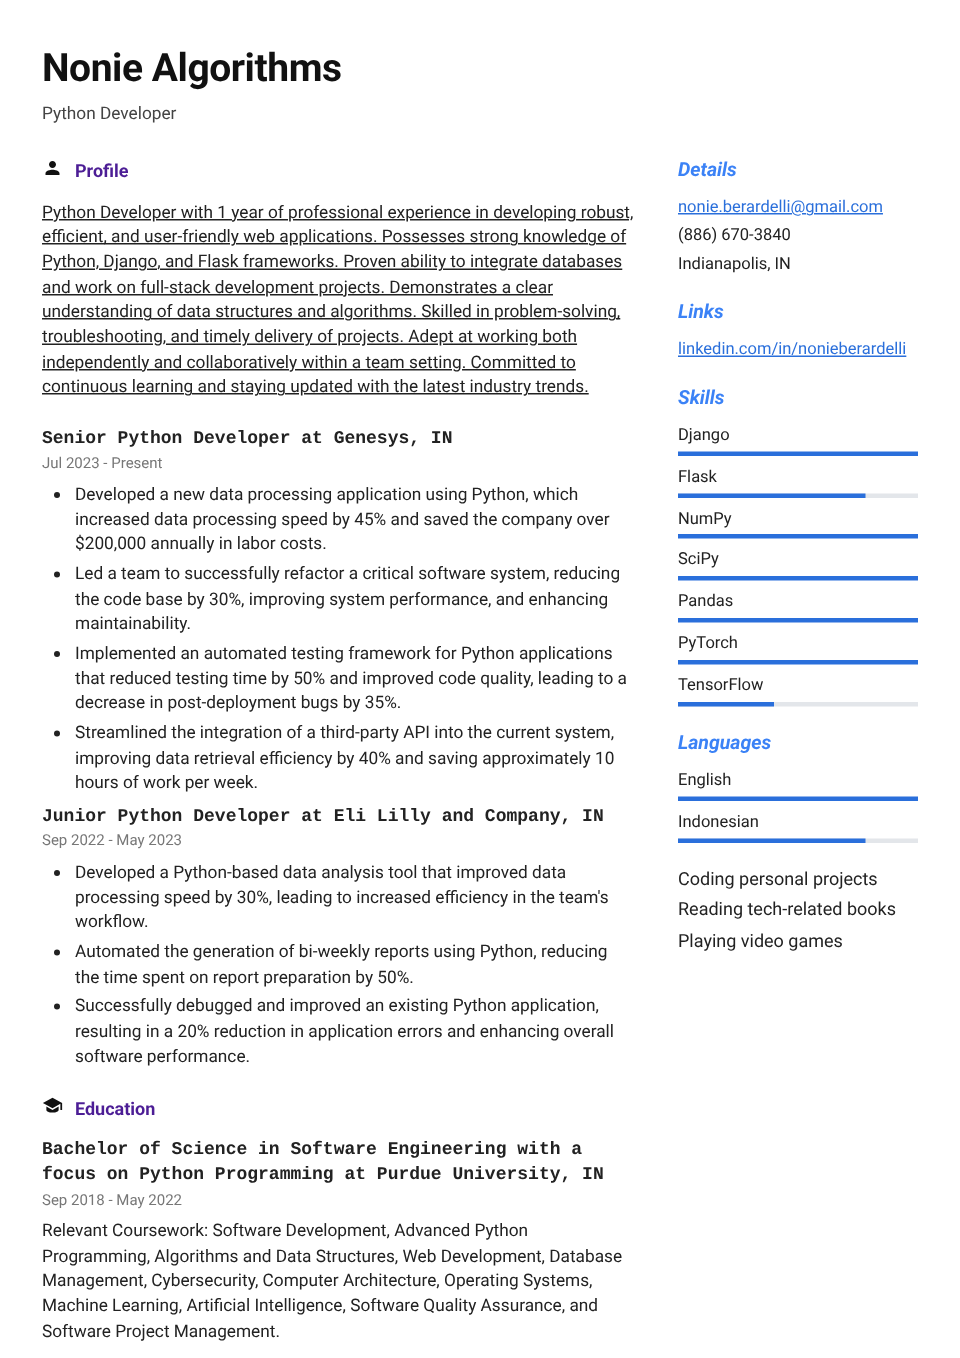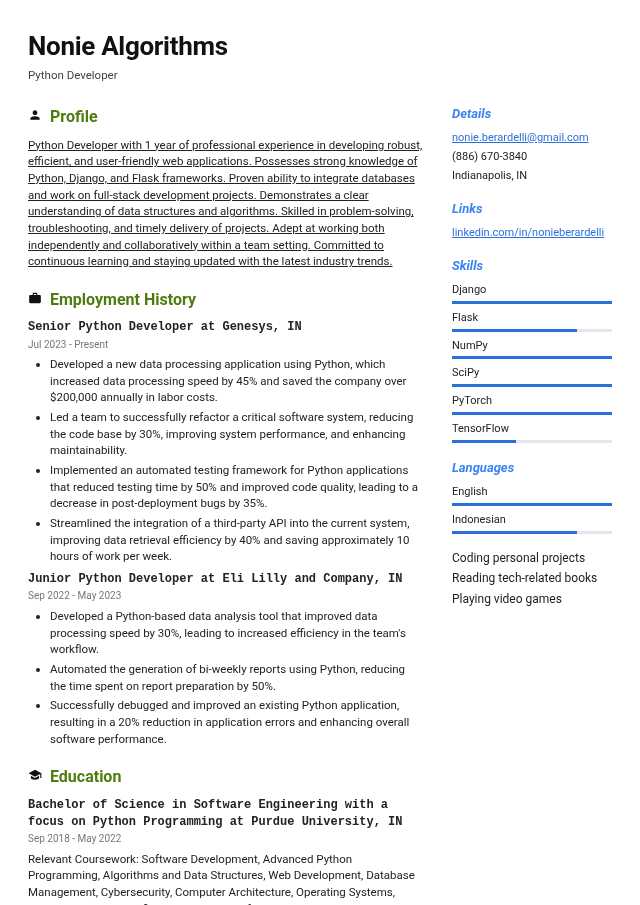--- a/index.html
+++ b/index.html
@@ -25,24 +25,24 @@
     margin-top: 1px;
   }
   .columns { display: flex; gap: 28px; }
   .main { flex: 1; }
   .side { width: 160px; }
   .sec { margin-bottom: 18px; }
   .sec-head {
     display: flex;
     align-items: center;
     gap: 8px;
-    font-size: 16px;
+    font-size: 12px;
     font-weight: 700;
     margin-bottom: 8px;
-    color: #4d7c0f;
+    color: #4c1d95;
   }
   .sec-head svg { width: 14px; height: 14px; fill: #111; }
   .side-head {
     font-size: 13px;
     font-weight: 700;
     margin-bottom: 6px;
     color: #3b82f6;
     font-style: italic;
   }
   .side-sec { margin-bottom: 16px; }
@@ -75,26 +75,20 @@
       <div class="sec-head">
         <span><svg viewBox="0 0 24 24">
               <path d="M12 12c2.2 0 4-1.8 4-4s-1.8-4-4-4-4 1.8-4 4 1.8 4 4 4zm0 2c-2.7 0-8 1.3-8 4v2h16v-2c0-2.7-5.3-4-8-4z"></path>
             </svg></span>
         <span>Profile</span>
       </div>
       <div class="profile-text">Python Developer with 1 year of professional experience in developing robust, efficient, and user-friendly web applications. Possesses strong knowledge of Python, Django, and Flask frameworks. Proven ability to integrate databases and work on full-stack development projects. Demonstrates a clear understanding of data structures and algorithms. Skilled in problem-solving, troubleshooting, and timely delivery of projects. Adept at working both independently and collaboratively within a team setting. Committed to continuous learning and staying updated with the latest industry trends.</div>
     </div>
 
     <div class="sec">
-      <div class="sec-head">
-        <span><svg viewBox="0 0 24 24">
-              <path d="M20 7h-4V5c0-1.1-.9-2-2-2h-4c-1.1 0-2 .9-2 2v2H4c-1.1 0-2 .9-2 2v10c0 1.1.9 2 2 2h16c1.1 0 2-.9 2-2V9c0-1.1-.9-2-2-2zm-6 0h-4V5h4v2z"></path>
-            </svg></span>
-        <span>Employment History</span>
-      </div>
       <div id="jobs">
           <div>
             <div class="job-title">Senior Python Developer at Genesys, IN</div>
             <div class="job-date">Jul 2023 - Present</div>
             <ul>
               <li>Developed a new data processing application using Python, which increased data processing speed by 45% and saved the company over $200,000 annually in labor costs.</li>
               <li>Led a team to successfully refactor a critical software system, reducing the code base by 30%, improving system performance, and enhancing maintainability.</li>
               <li>Implemented an automated testing framework for Python applications that reduced testing time by 50% and improved code quality, leading to a decrease in post-deployment bugs by 35%.</li>
               <li>Streamlined the integration of a third-party API into the current system, improving data retrieval efficiency by 40% and saving approximately 10 hours of work per week.</li>
             </ul>
@@ -162,20 +156,26 @@
               <div class="bar-fill" style="width: 100%;"></div>
             </div>
           </div>
           <div class="skill">
             <div class="skill-name">SciPy</div>
             <div class="bar-track">
               <div class="bar-fill" style="width: 100%;"></div>
             </div>
           </div>
           <div class="skill">
+            <div class="skill-name">Pandas</div>
+            <div class="bar-track">
+              <div class="bar-fill" style="width: 100%;"></div>
+            </div>
+          </div>
+          <div class="skill">
             <div class="skill-name">PyTorch</div>
             <div class="bar-track">
               <div class="bar-fill" style="width: 100%;"></div>
             </div>
           </div>
           <div class="skill">
             <div class="skill-name">TensorFlow</div>
             <div class="bar-track">
               <div class="bar-fill" style="width: 40%;"></div>
             </div>

